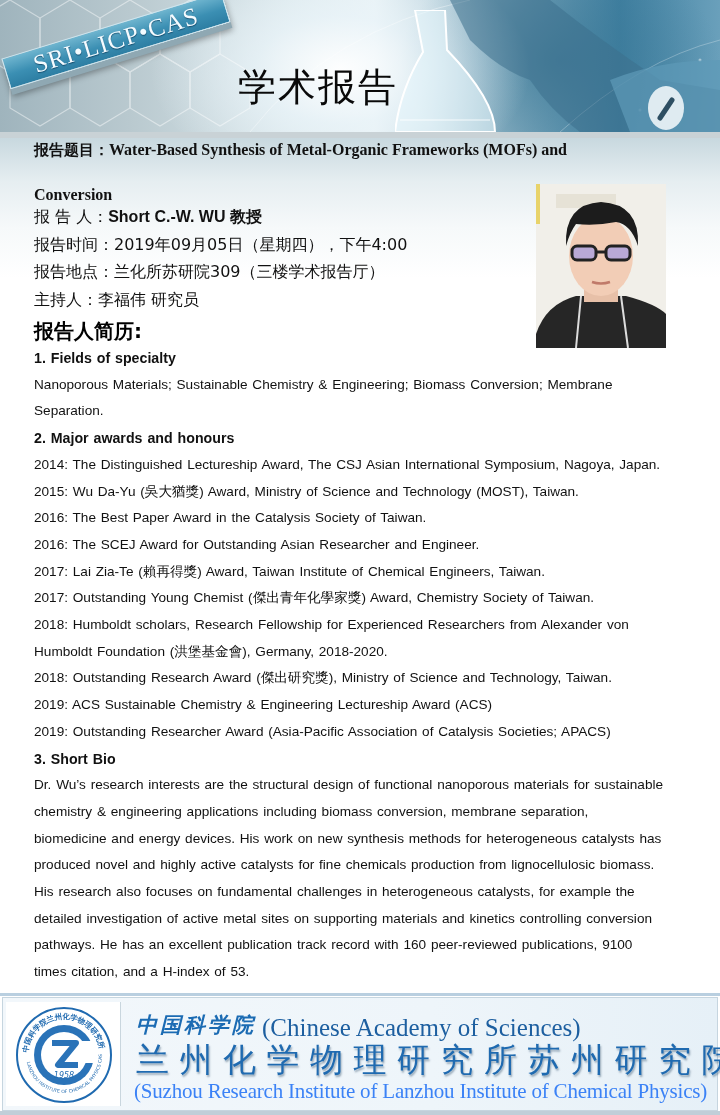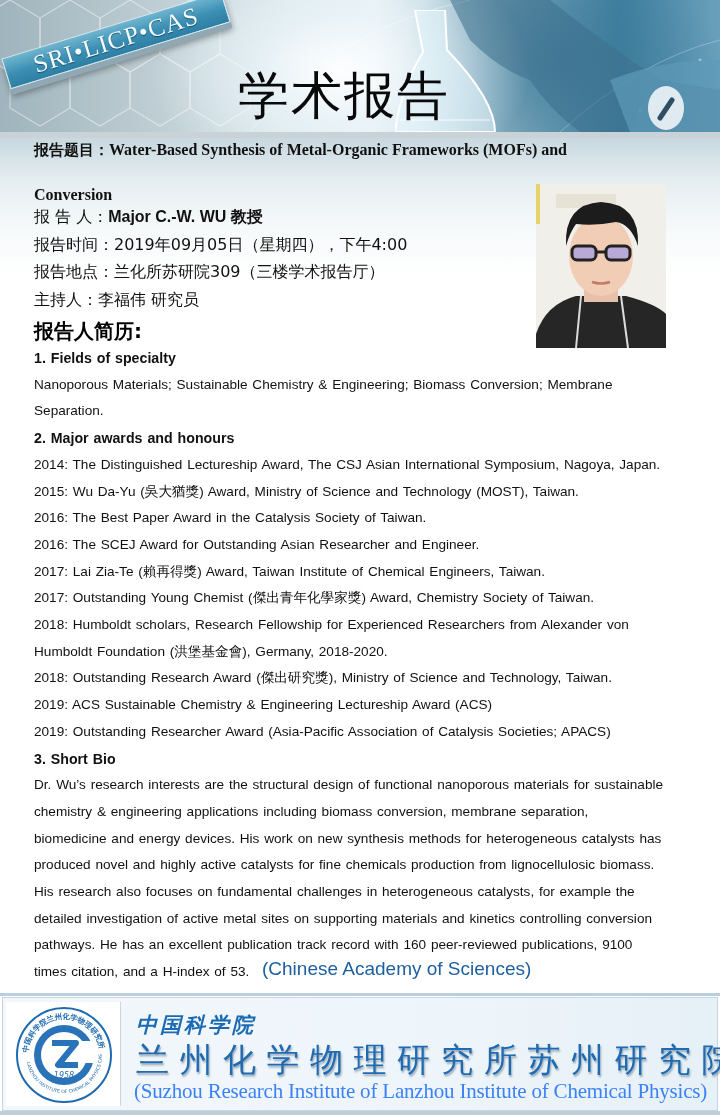--- a/index.html
+++ b/index.html
@@ -22,21 +22,21 @@
     background: linear-gradient(180deg, #6fb5cf 0%, #3b8fb3 55%, #2d7ea3 100%);
     border: 1px solid #cfe6ef;
     box-shadow: 0 6px 0 #8fa8b3, 0 8px 6px rgba(0,0,0,0.35);
     transform: rotate(-17deg); transform-origin: left center;
     color: #f4fbff; font-family: "Liberation Serif", serif; font-size: 25px; letter-spacing: 1px;
     display: flex; align-items: center; justify-content: center;
     text-shadow: 0 1px 1px rgba(0,40,70,0.6);
   }
   .banner-title {
     position: absolute; left: 238px; top: 62px; font-family: "DejaVu Sans", sans-serif;
-    font-size: 51px; color: #0a0a0a; letter-spacing: 2px; font-weight: normal;
+    font-size: 38px; color: #0a0a0a; letter-spacing: 2px; font-weight: normal;
   }
   .banner-rule { position: absolute; left: 0; top: 132px; width: 720px; height: 6px; background: #c9d2d6; }
 
   
   .info-bg {
     position: absolute; left: 0; top: 138px; width: 720px; height: 200px;
     background: linear-gradient(180deg, #c8d8df 0%, #e6eef1 22%, #f6f9fa 45%, #ffffff 70%);
   }
   .talk-title {
     position: absolute; left: 34px; top: 139px; width: 650px;
@@ -69,22 +69,22 @@
     background: linear-gradient(90deg, #f2f7fb 0%, #eef5fa 60%, #e6f0f7 100%);
     border: 1px solid #c6d5df;
   }
   .footer-logo-box { position: absolute; left: 3px; top: 4px; width: 115px; height: 104px; background: #ffffff; border-right: 1px solid #c9d6de; }
   .footer-logo { position: absolute; left: 8px; top: 3px; width: 100px; height: 100px; }
   .footer-cas-cn {
     position: absolute; left: 136px; top: 1011px; font-family: "DejaVu Serif", serif; font-weight: bold;
     font-size: 21px; color: #1b6bb3; letter-spacing: 3px; font-style: italic;
   }
   .footer-cas-en {
-    position: absolute; left: 262px; top: 958px; font-family: Liberation Sans, sans-serif;
-    font-size: 19px; color: #1d5fa0;
+    position: absolute; left: 262px; top: 1014px; font-family: Liberation Serif, serif;
+    font-size: 25px; color: #1d5fa0;
   }
   .footer-inst-cn {
     position: absolute; left: 136px; top: 1038px; font-family: "DejaVu Sans", sans-serif;
     font-size: 33px; color: #1f6ab0; letter-spacing: 10.5px; white-space: nowrap;
     text-shadow: 1px 2px 2px rgba(40,70,100,0.45);
   }
   .footer-inst-en {
     position: absolute; left: 134px; top: 1079px; font-family: "Liberation Serif", serif;
     font-size: 21px; color: #3b82f6; white-space: nowrap; letter-spacing: -0.2px;
   }
@@ -131,21 +131,21 @@
 
 <div class="info-bg"></div>
 
 <div class="talk-title">
   <span class="cn">报告题目：</span><span>Water-Based Synthesis of Metal-Organic Frameworks (MOFs) and</span><br>
   <br>
   <span>Conversion</span>
 </div>
 
 <div class="info-line" style="top:207px;">
-  <span>报 告 人：</span><span class="val-bold">Major C.-W. WU 教授</span>
+  <span>报 告 人：</span><span class="val-bold">Short C.-W. WU 教授</span>
 </div>
 <div class="info-line" style="top:235px;">
   <span>报告时间：</span><span>2019年09月05日（星期四），下午4:00</span>
 </div>
 <div class="info-line" style="top:262px;">
   <span>报告地点：</span><span>兰化所苏研院309（三楼学术报告厅）</span>
 </div>
 <div class="info-line" style="top:290px;text-align:right;">
   <span>主持人：</span><span>李福伟 研究员</span>
 </div>

